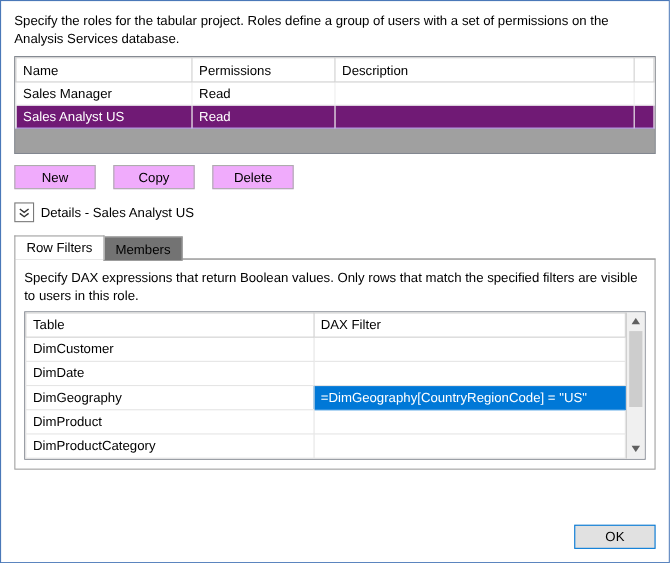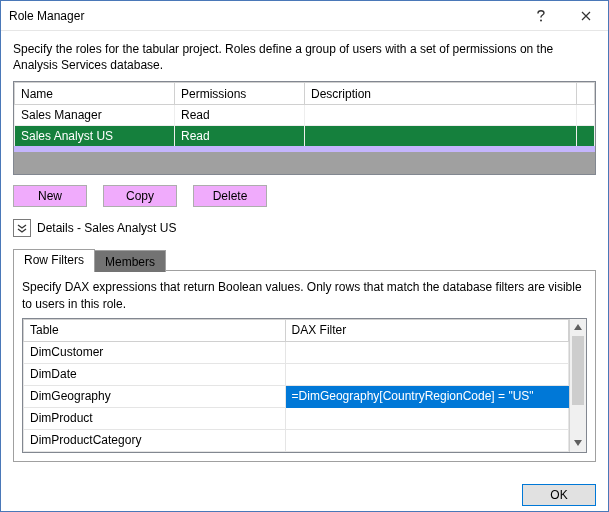--- a/index.html
+++ b/index.html
@@ -20,21 +20,21 @@
   .content { padding:10px 12px 12px 12px; flex:1; display:flex; flex-direction:column; }
   .intro { color:#000; margin-bottom:8px; line-height:1.35; }
   .grid1-wrap { border:1px solid #828790; background:#a0a0a0; }
   .grid1 { width:100%; border-collapse:collapse; table-layout:fixed; background:#fff; }
   .grid1 th {
     background:#fff; border:1px solid #d0d0d0; text-align:left; font-weight:400;
     padding:3px 6px; height:22px; font-size:12px;
   }
   .grid1 td { border-left:1px solid #eee; border-right:1px solid #eee; padding:3px 6px; height:20px; }
   .grid1 tr.row td { background:#fff; border-bottom:1px solid #eee; }
-  .grid1 tr.sel td { background:#15803d; color:#fff; border-bottom:6px solid #c4b5fd; }
+  .grid1 tr.sel td { background:#701a75; color:#fff; border-bottom:1px solid #c4b5fd; }
   .gridpad { background:#a0a0a0; height:22px; }
   .btnrow { margin-top:10px; display:flex; gap:16px; }
   .btn {
     min-width:74px; height:22px; border:1px solid #adadad; background:#f0abfc;
     display:inline-flex; align-items:center; justify-content:center; font-size:12px;
     padding:0 12px; cursor:default;
   }
   .btn.primary { border:1.5px solid #0078d7; background:#e1e1e1; }
   .detailsrow { margin-top:12px; display:flex; align-items:center; gap:6px; }
   .chev {
@@ -65,34 +65,20 @@
   .vscroll .track { flex:1; position:relative; }
   .vscroll .thumb { position:absolute; left:2px; right:2px; top:0; height:70%; background:#cdcdcd; }
   .footer { display:flex; justify-content:flex-end; gap:8px; padding:10px 12px 12px 12px; }
   svg { display:block; }
 </style>
 </head>
 <body>
 
 <div class="window">
 
-  <div class="titlebar">
-    <div class="title">Role Manager</div>
-    <div class="tbtn">
-      <svg width="10" height="14" viewBox="0 0 10 14">
-        <path d="M2 4 C2 1 8 1 8 4 C8 6 5 6 5 8" stroke="#333" stroke-width="1.4" fill="none" stroke-linecap="round"></path>
-        <circle cx="5" cy="11.5" r="1" fill="#333"></circle>
-      </svg>
-    </div>
-    <div class="tbtn">
-      <svg width="10" height="10" viewBox="0 0 10 10">
-        <path d="M1 1 L9 9 M9 1 L1 9" stroke="#333" stroke-width="1.2"></path>
-      </svg>
-    </div>
-  </div>
 
   <div class="content">
 
     <div class="intro">Specify the roles for the tabular project. Roles define a group of users with a set of permissions on the Analysis Services database.</div>
 
     <div class="grid1-wrap">
       <table class="grid1">
         <colgroup>
             <col style="width:160px">
             <col style="width:130px">
@@ -141,21 +127,21 @@
       <span>Details - Sales Analyst US</span>
     </div>
 
     <div class="tabs">
       <div class="tab active">Row Filters</div>
       <div class="tab inactive">Members</div>
       <div class="tabstrip-line"></div>
     </div>
 
     <div class="tabpanel">
-      <div class="intro2">Specify DAX expressions that return Boolean values. Only rows that match the database filters are visible to users in this role.</div>
+      <div class="intro2">Specify DAX expressions that return Boolean values. Only rows that match the specified filters are visible to users in this role.</div>
       <div class="grid2-outer">
         <div class="grid2-inner">
           <table class="grid2">
             <colgroup>
                 <col style="width:48%">
                 <col>
               </colgroup>
             <thead>
               <tr>
                 <th>Table</th>

